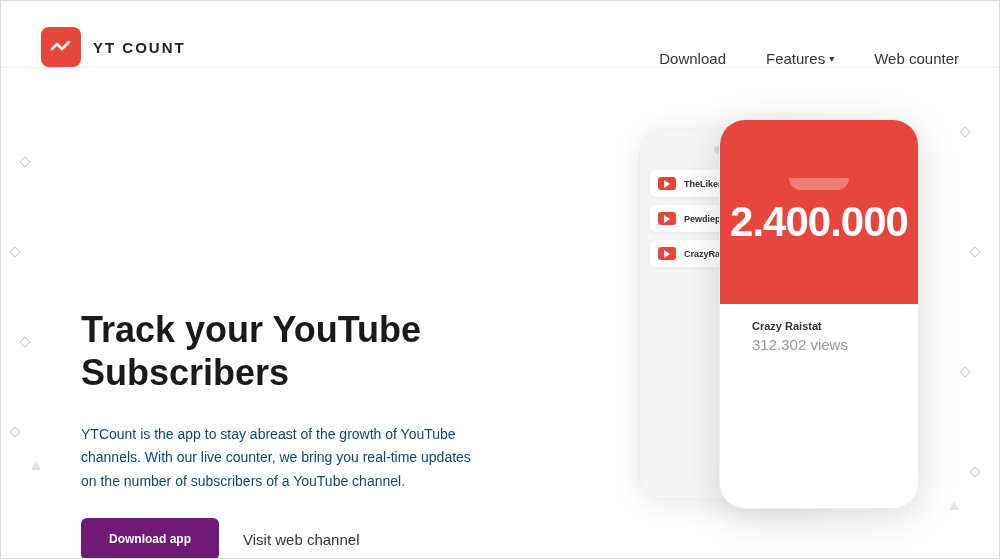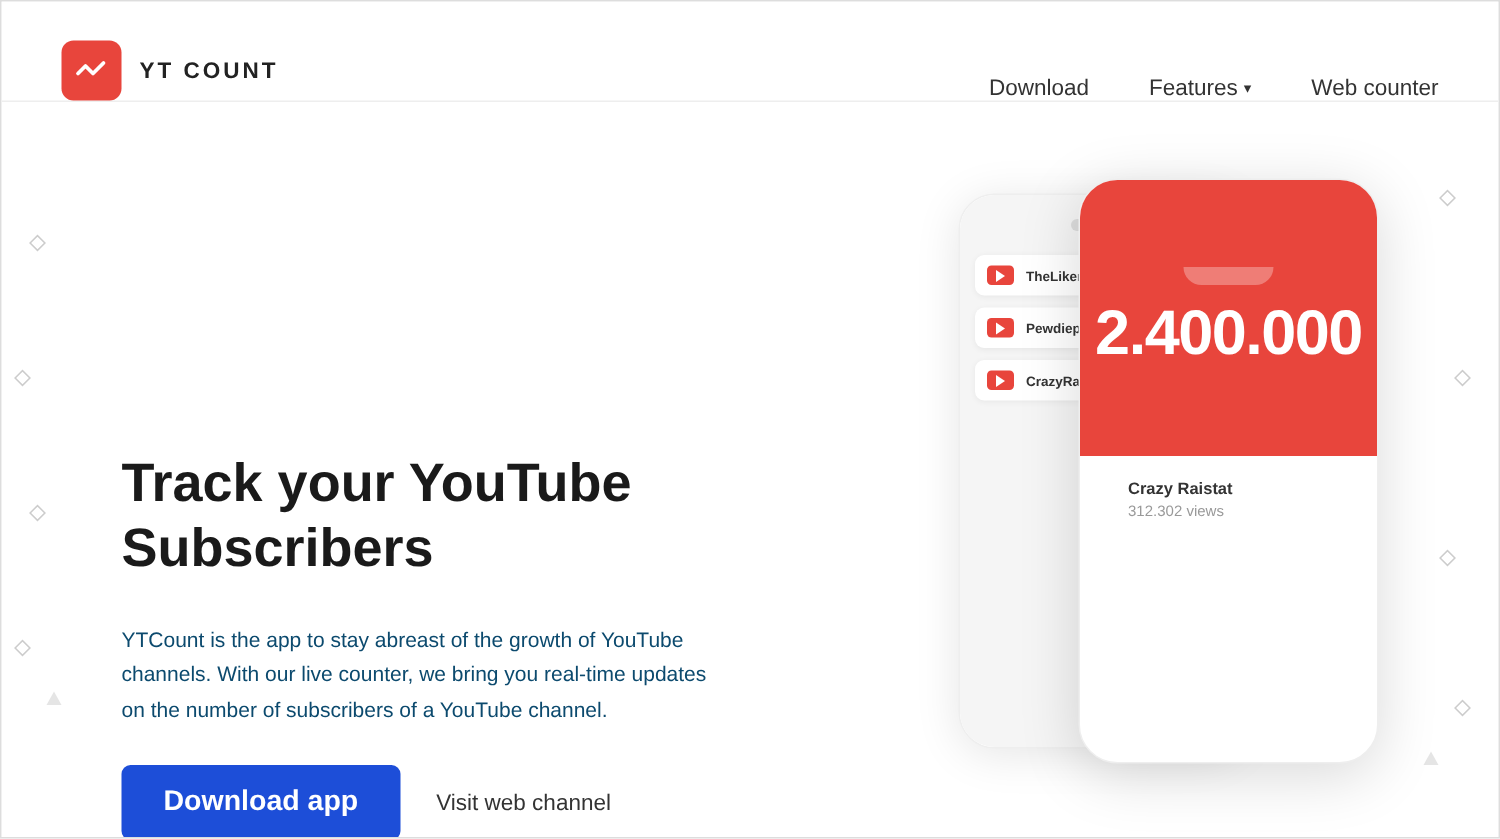--- a/index.html
+++ b/index.html
@@ -104,26 +104,26 @@
       line-height: 1.7;
       margin-bottom: 40px;
       max-width: 370px;
     }
     .cta-buttons {
       display: flex;
       align-items: center;
       gap: 24px;
     }
     .btn-download {
-      background: #1d4ed8;
+      background: #701a75;
       color: #fff;
       border: none;
       padding: 14px 28px;
       border-radius: 6px;
-      font-size: 19px;
+      font-size: 12px;
       font-weight: 700;
       cursor: pointer;
     }
     .btn-web {
       background: transparent;
       border: none;
       color: #333;
       font-size: 15px;
       font-weight: 500;
       cursor: pointer;
@@ -266,21 +266,21 @@
       padding: 16px 32px;
       background: #fff;
     }
     .channel-detail-name {
       font-size: 11px;
       font-weight: 600;
       color: #333;
       margin-bottom: 4px;
     }
     .channel-detail-count {
-      font-size: 10px;
+      font-size: 15px;
       color: #999;
     }
 
     
     .notch {
       width: 60px;
       height: 12px;
       background: #fff;
       border-radius: 0 0 12px 12px;
       margin: 0 auto 8px;

